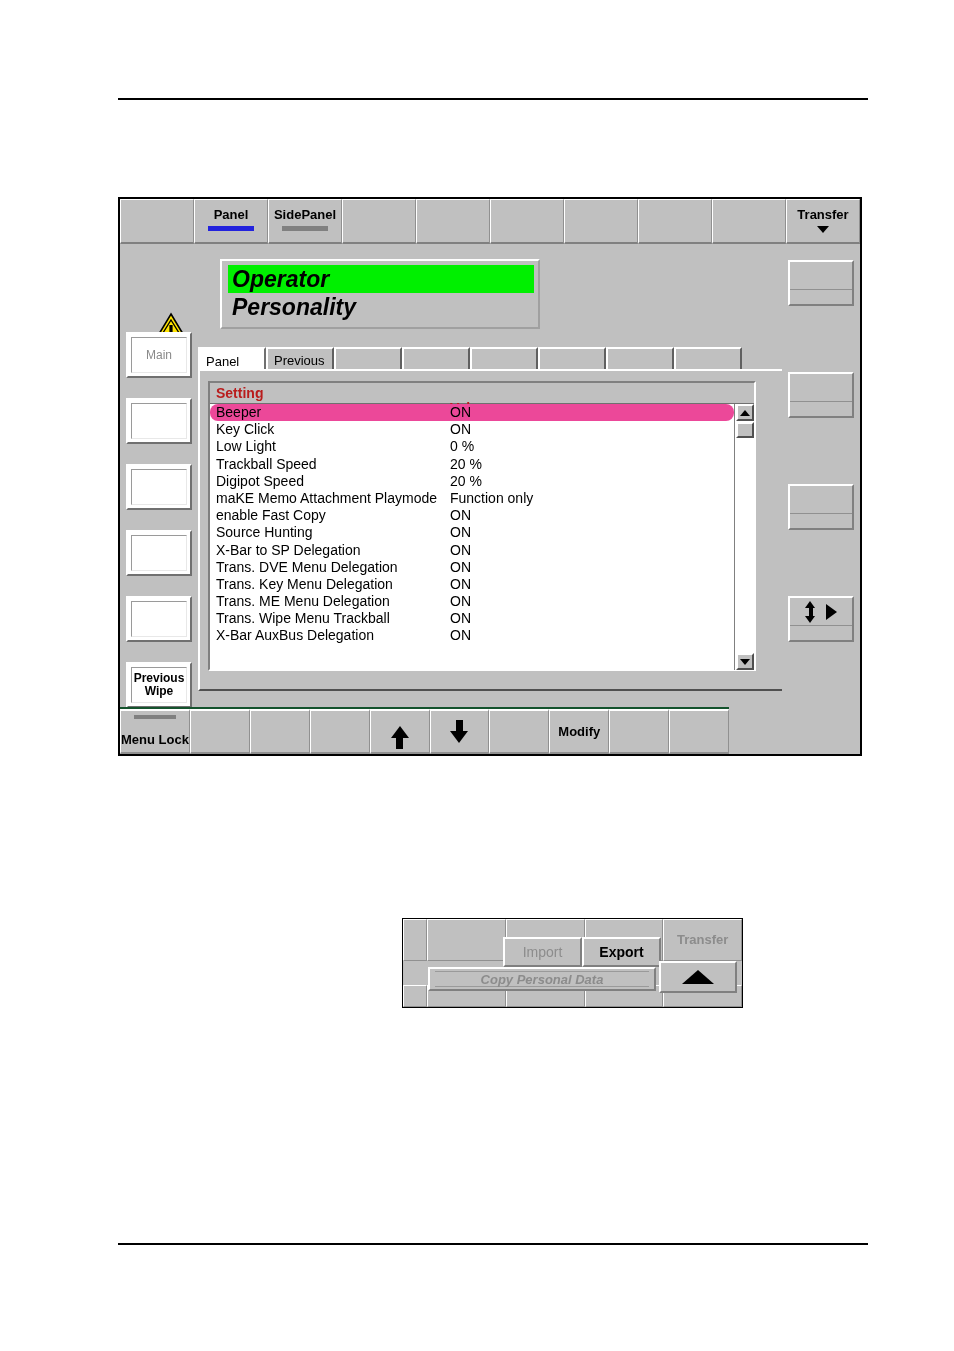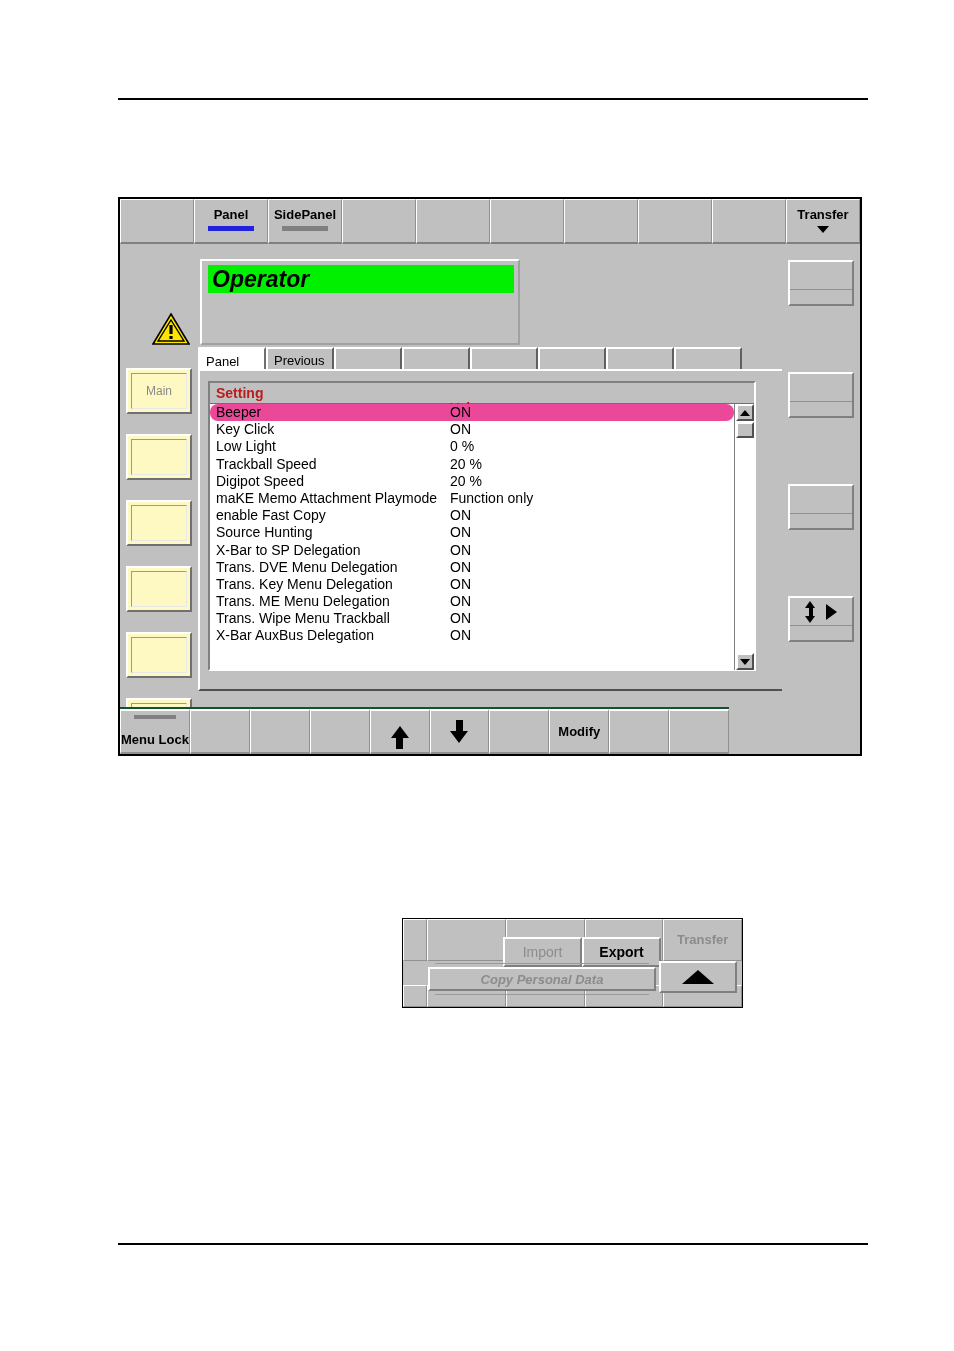--- a/index.html
+++ b/index.html
@@ -89,31 +89,30 @@
     left: 0; top: 45px;
     width: 78px;
     height: 466px;
     background: #c0c0c0;
   }
   .leftbtn {
     position: absolute;
     left: 6px;
     width: 66px;
     height: 46px;
-    background: #fef9c3;
+    background: #ffffff;
     border-top: 2px solid #ffffff;
     border-left: 2px solid #ffffff;
     border-right: 2px solid #707070;
     border-bottom: 2px solid #707070;
     box-sizing: border-box;
     display: flex;
     align-items: center;
     justify-content: center;
     text-align: center;
-    margin-top: 36px;
   }
   .leftbtn .inner {
     width: 56px;
     height: 36px;
     border-top: 1px solid #9a9a9a;
     border-left: 1px solid #9a9a9a;
     border-right: 1px solid #e8e8e8;
     border-bottom: 1px solid #e8e8e8;
     box-sizing: border-box;
     display: flex;
@@ -130,24 +129,24 @@
     position: absolute;
     left: 32px;
     top: 68px;
     width: 38px;
     height: 34px;
   }
 
   
   #titlebox {
     position: absolute;
-    left: 80px;
+    left: 100px;
     top: 60px;
     width: 320px;
-    height: 86px;
+    height: 70px;
     background: #c0c0c0;
     border-top: 2px solid #ffffff;
     border-left: 2px solid #ffffff;
     border-right: 2px solid #a0a0a0;
     border-bottom: 2px solid #a0a0a0;
     box-sizing: border-box;
     padding: 4px 0 0 6px;
   }
   #titlebox .line1 {
     display: block;
@@ -529,21 +528,21 @@
   }
   #btn-copy {
     left: 25px; top: 48px; width: 228px; height: 24px;
     color: #8c8c8c;
     font-style: italic;
     font-weight: bold;
     font-size: 13px;
   }
   #btn-copy .inner2 {
     width: 214px;
-    height: 32px;
+    height: 16px;
     border-bottom: 1px solid #9a9a9a;
     border-top: 1px solid #9a9a9a;
     display: flex;
     align-items: center;
     justify-content: center;
     box-sizing: border-box;
   }
   #btn-uparrow {
     left: 256px; top: 42px; width: 78px; height: 32px;
   }
@@ -629,20 +628,21 @@
     <div class="leftbtn" style="top:352px">
       <span class="inner dim"></span>
     </div>
     <div class="leftbtn" style="top:418px">
       <span class="inner strong">Previous Wipe</span>
     </div>
   </div>
 
   <div id="titlebox">
     <span class="line1">Operator</span>
+    <span class="line2">Personality</span>
   </div>
 
   <div id="dialog">
 
     <div id="tabstrip">
       <div class="tab active">
           <span>Panel</span>
         </div>
       <div class="tab">
           <span>Previous</span>

